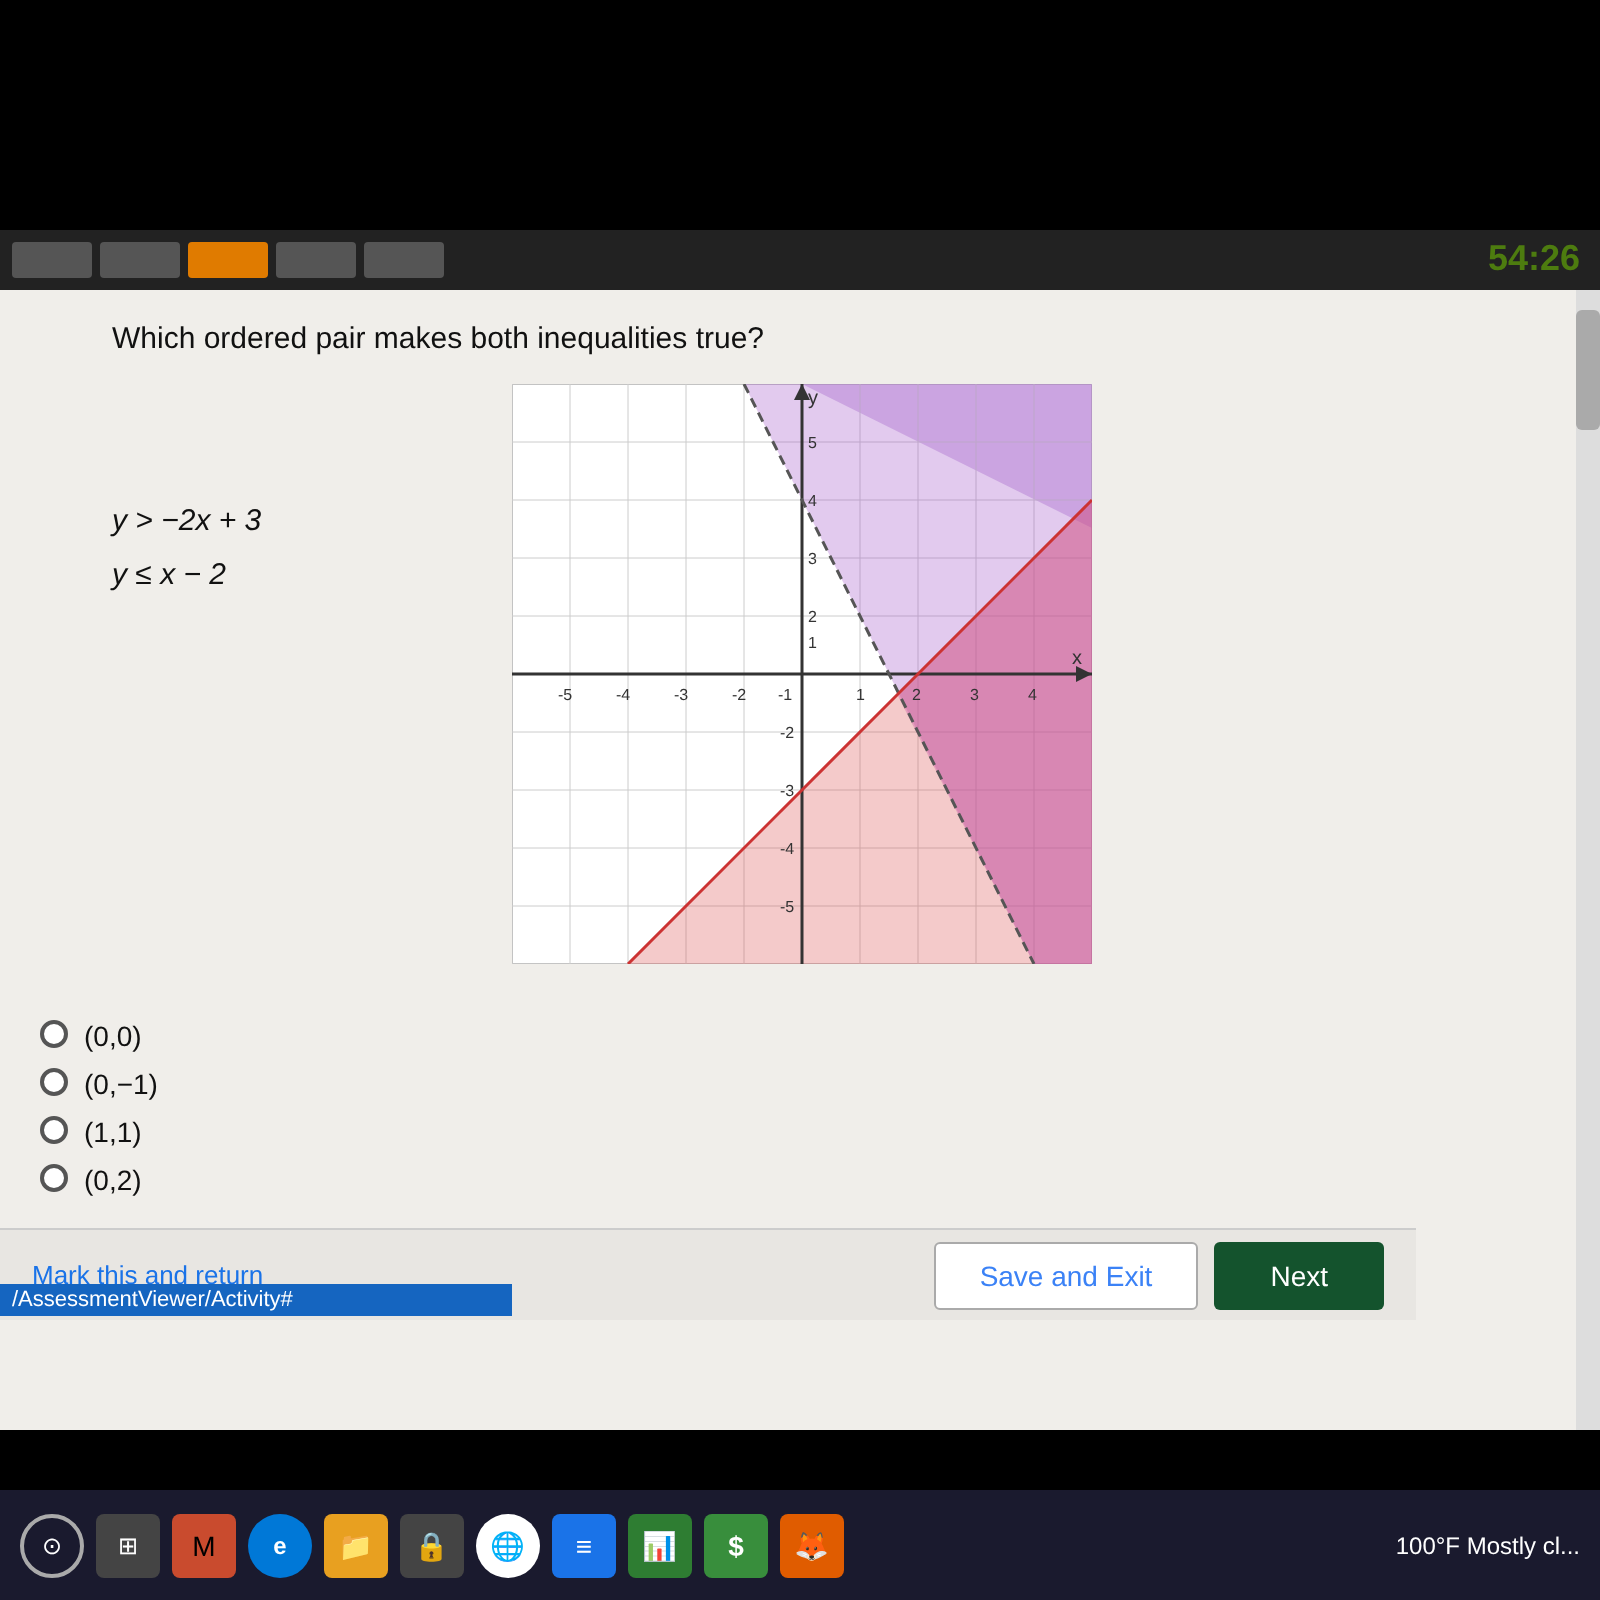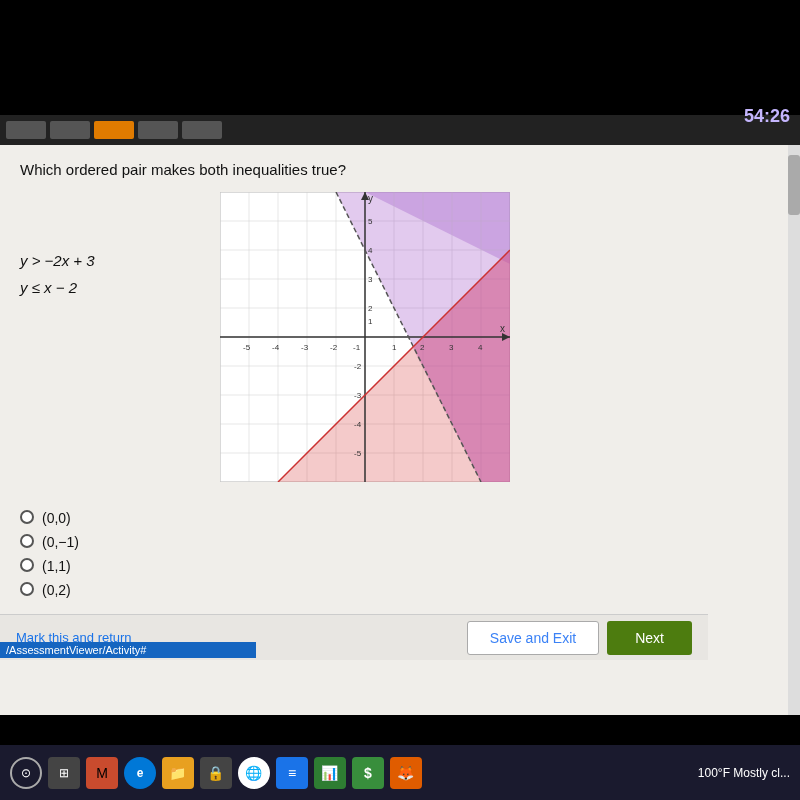--- a/index.html
+++ b/index.html
@@ -16,22 +16,22 @@
     .top-black {
       width: 100%;
       height: 145px;
       background: #000;
       position: relative;
     }
 
     .timer {
       position: absolute;
       right: 10px;
-      bottom: 18px;
-      color: #c4b5fd;
+      bottom: 5px;
+      color: #4d7c0f;
       font-size: 18px;
       font-weight: bold;
     }
 
     
     .top-bar {
       position: absolute;
       top: 115px;
       left: 0;
       width: 100%;
@@ -60,20 +60,21 @@
       left: 0;
       width: 800px;
       height: 570px;
       background: #f0eeea;
       overflow: hidden;
     }
 
     .question-area {
       padding: 16px 20px 10px 20px;
       position: relative;
+      margin-left: 36px;
     }
 
     .question-text {
       font-size: 15px;
       color: #111;
       margin-bottom: 14px;
       font-weight: 400;
     }
 
     .content-row {
@@ -169,21 +170,21 @@
       background: #fff;
       border: 1px solid #aaa;
       color: #3b82f6;
       font-size: 14px;
       padding: 8px 22px;
       border-radius: 3px;
       cursor: pointer;
     }
 
     .btn-next {
-      background: #4d7c0f;
+      background: #14532d;
       border: none;
       color: #fff;
       font-size: 14px;
       padding: 8px 28px;
       border-radius: 3px;
       cursor: pointer;
     }
 
     .btn-submit {
       background: #1a73e8;

